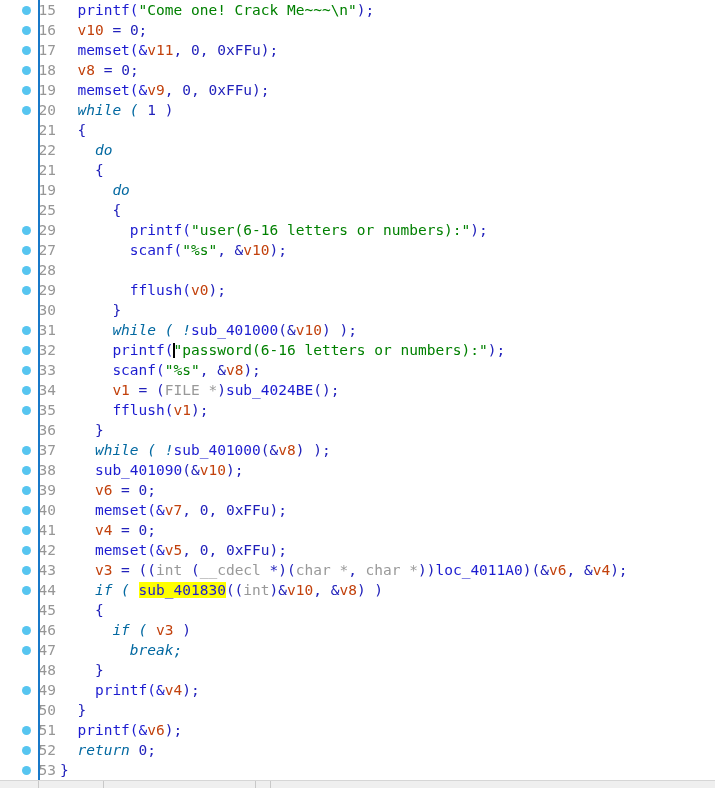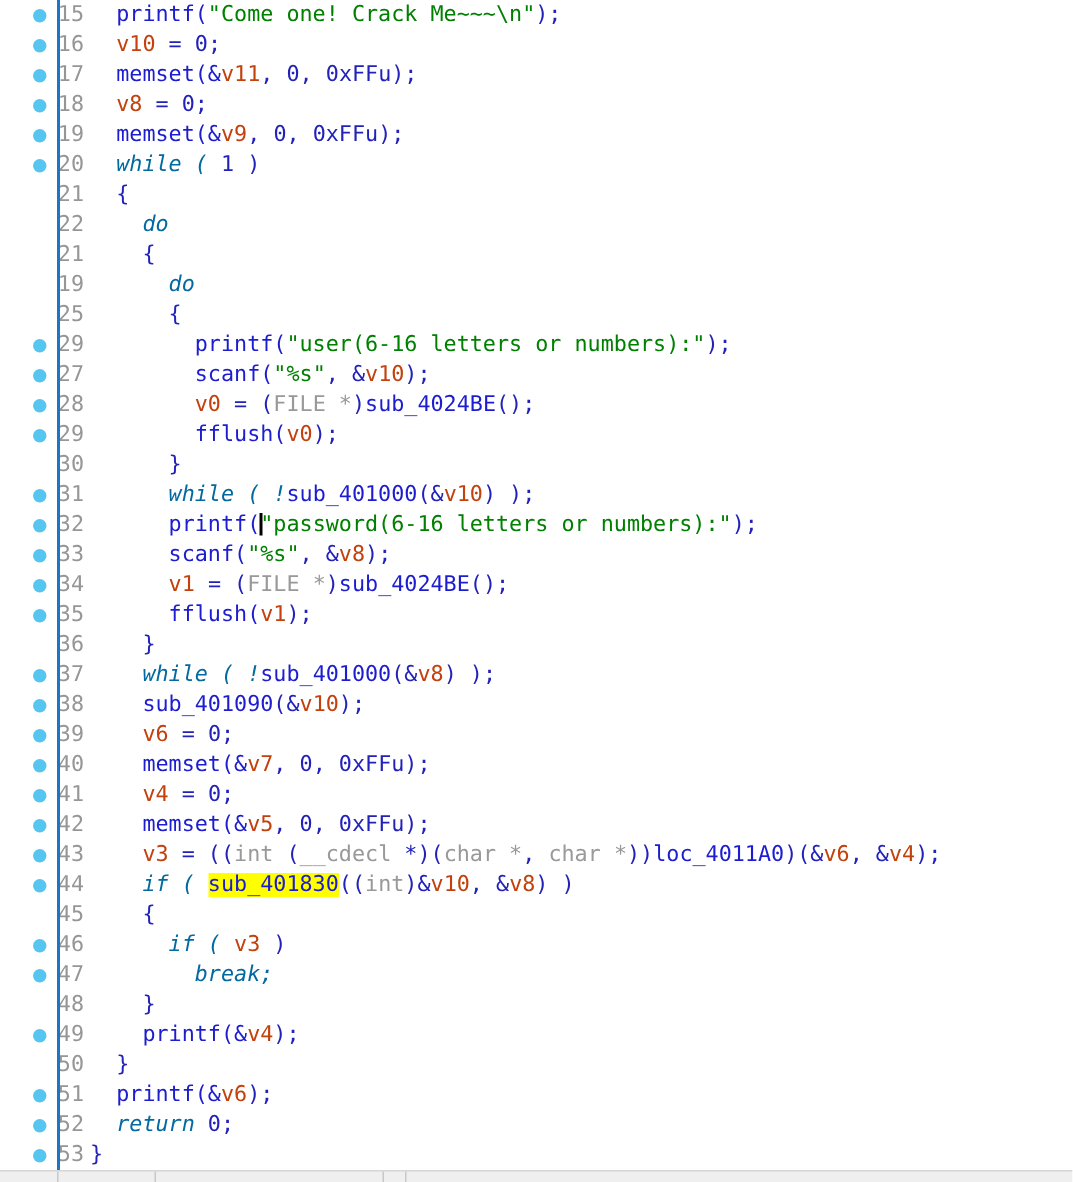--- a/index.html
+++ b/index.html
@@ -136,21 +136,21 @@
       <div class="code-line"><span class="bp-dot"></span><span class="line-no">18</span><span class="line-text"><span>  </span><span class="t-var">v8</span><span class="t-plain"> = </span><span class="t-num">0</span><span class="t-plain">;</span></span></div>
       <div class="code-line"><span class="bp-dot"></span><span class="line-no">19</span><span class="line-text"><span>  </span><span class="t-fn">memset(&amp;</span><span class="t-var">v9</span><span class="t-plain">, </span><span class="t-num">0</span><span class="t-plain">, </span><span class="t-num">0xFFu</span><span class="t-plain">);</span></span></div>
       <div class="code-line"><span class="bp-dot"></span><span class="line-no">20</span><span class="line-text"><span>  </span><span class="t-kw">while ( </span><span class="t-num">1</span><span class="t-plain"> )</span></span></div>
       <div class="code-line"><span class="line-no">21</span><span class="line-text"><span>  </span><span class="t-plain">{</span></span></div>
       <div class="code-line"><span class="line-no">22</span><span class="line-text"><span>    </span><span class="t-kw">do</span></span></div>
       <div class="code-line"><span class="line-no">21</span><span class="line-text"><span>    </span><span class="t-plain">{</span></span></div>
       <div class="code-line"><span class="line-no">19</span><span class="line-text"><span>      </span><span class="t-kw">do</span></span></div>
       <div class="code-line"><span class="line-no">25</span><span class="line-text"><span>      </span><span class="t-plain">{</span></span></div>
       <div class="code-line"><span class="bp-dot"></span><span class="line-no">29</span><span class="line-text"><span>        </span><span class="t-fn">printf(</span><span class="t-str">"user(6-16 letters or numbers):"</span><span class="t-plain">);</span></span></div>
       <div class="code-line"><span class="bp-dot"></span><span class="line-no">27</span><span class="line-text"><span>        </span><span class="t-fn">scanf(</span><span class="t-str">"%s"</span><span class="t-plain">, &amp;</span><span class="t-var">v10</span><span class="t-plain">);</span></span></div>
-      <div class="code-line"><span class="bp-dot"></span><span class="line-no">28</span><span class="line-text"><span>        </span><span class="t-var">v0</span><span class="t-plain"> = (</span><span class="t-type">FILE *</span><span class="t-plain">)</span><span class="t-fn">sub_4024BE</span><span class="t-plain">();</span></span></div>
+      <div class="code-line"><span class="bp-dot"></span><span class="line-no">28</span></div>
       <div class="code-line"><span class="bp-dot"></span><span class="line-no">29</span><span class="line-text"><span>        </span><span class="t-fn">fflush(</span><span class="t-var">v0</span><span class="t-plain">);</span></span></div>
       <div class="code-line"><span class="line-no">30</span><span class="line-text"><span>      </span><span class="t-plain">}</span></span></div>
       <div class="code-line"><span class="bp-dot"></span><span class="line-no">31</span><span class="line-text"><span>      </span><span class="t-kw">while ( !</span><span class="t-fn">sub_401000</span><span class="t-plain">(&amp;</span><span class="t-var">v10</span><span class="t-plain">) );</span></span></div>
       <div class="code-line"><span class="bp-dot"></span><span class="line-no">32</span><span class="line-text"><span>      </span><span class="t-fn">printf(</span><span class="caret"></span><span class="t-str">"password(6-16 letters or numbers):"</span><span class="t-plain">);</span></span></div>
       <div class="code-line"><span class="bp-dot"></span><span class="line-no">33</span><span class="line-text"><span>      </span><span class="t-fn">scanf(</span><span class="t-str">"%s"</span><span class="t-plain">, &amp;</span><span class="t-var">v8</span><span class="t-plain">);</span></span></div>
       <div class="code-line"><span class="bp-dot"></span><span class="line-no">34</span><span class="line-text"><span>      </span><span class="t-var">v1</span><span class="t-plain"> = (</span><span class="t-type">FILE *</span><span class="t-plain">)</span><span class="t-fn">sub_4024BE</span><span class="t-plain">();</span></span></div>
       <div class="code-line"><span class="bp-dot"></span><span class="line-no">35</span><span class="line-text"><span>      </span><span class="t-fn">fflush(</span><span class="t-var">v1</span><span class="t-plain">);</span></span></div>
       <div class="code-line"><span class="line-no">36</span><span class="line-text"><span>    </span><span class="t-plain">}</span></span></div>
       <div class="code-line"><span class="bp-dot"></span><span class="line-no">37</span><span class="line-text"><span>    </span><span class="t-kw">while ( !</span><span class="t-fn">sub_401000</span><span class="t-plain">(&amp;</span><span class="t-var">v8</span><span class="t-plain">) );</span></span></div>
       <div class="code-line"><span class="bp-dot"></span><span class="line-no">38</span><span class="line-text"><span>    </span><span class="t-fn">sub_401090</span><span class="t-plain">(&amp;</span><span class="t-var">v10</span><span class="t-plain">);</span></span></div>

